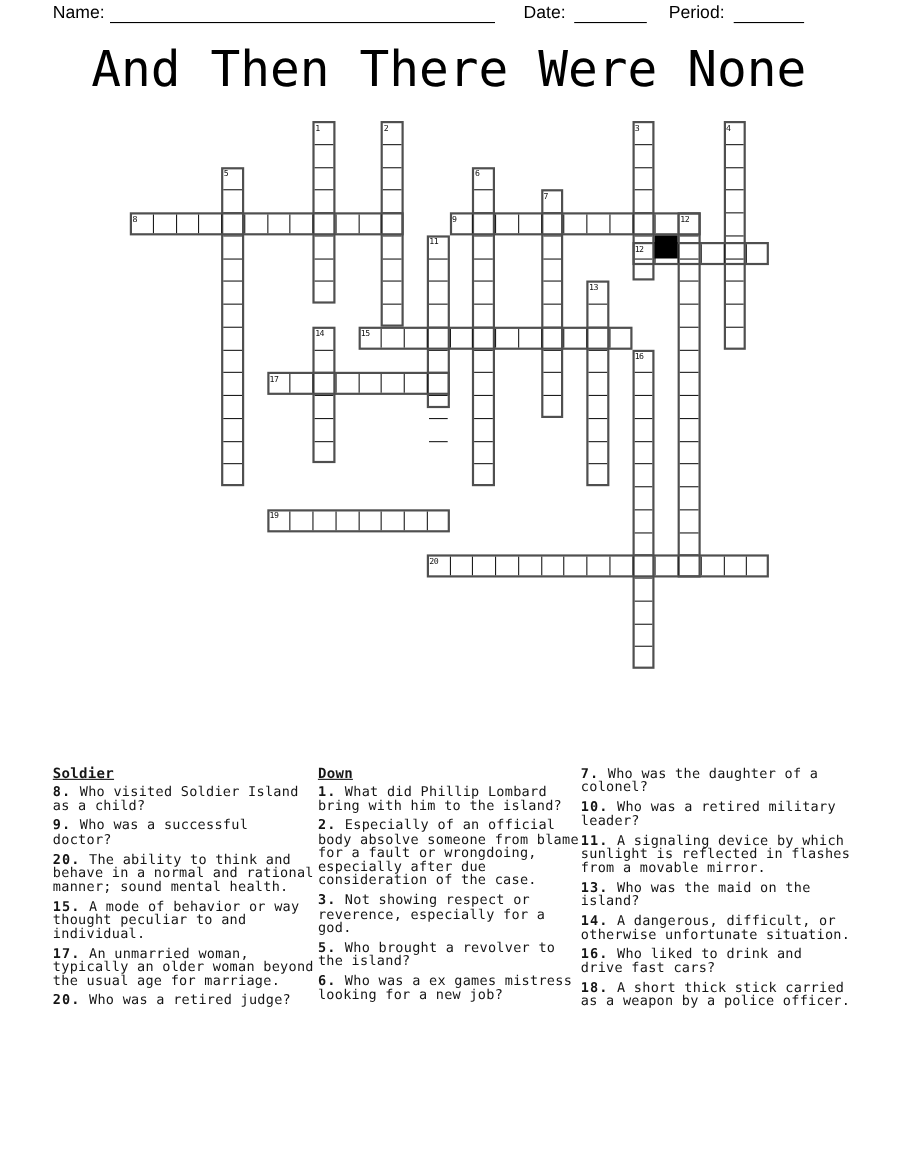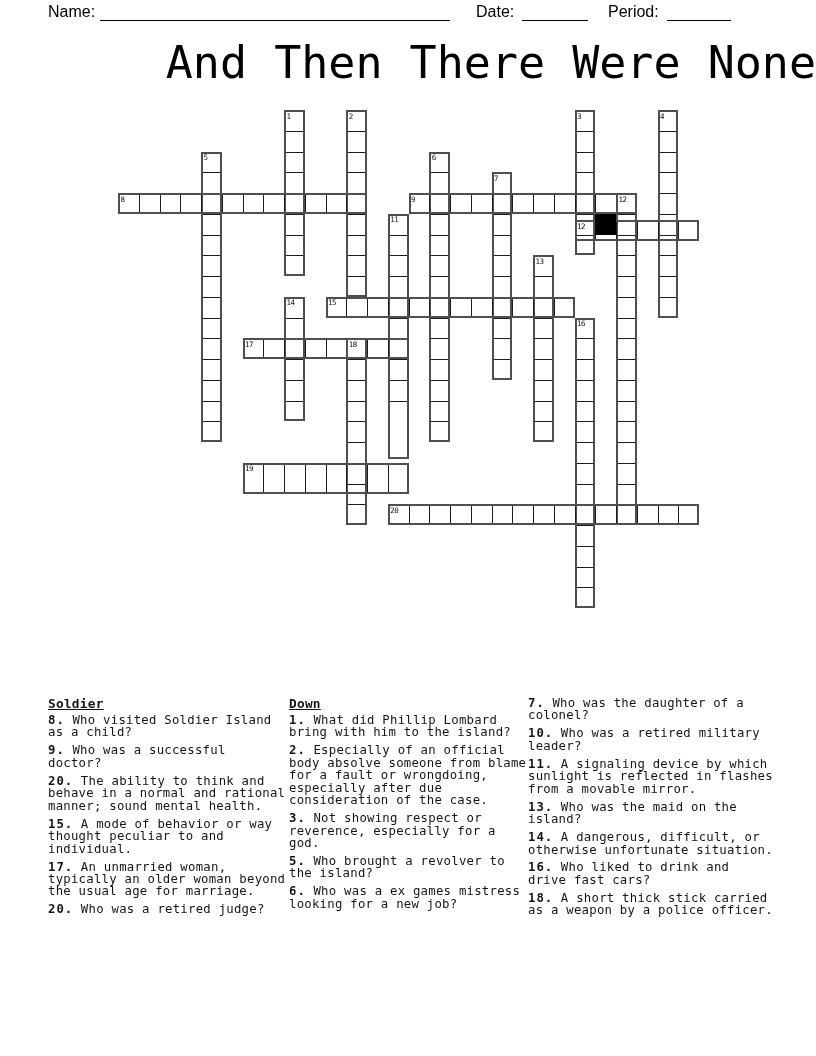--- a/index.html
+++ b/index.html
@@ -6,21 +6,21 @@
   body{width:816px;height:1056px;position:relative;overflow:hidden;
        font-family:"DejaVu Sans Mono",monospace;color:#000;}
   .page{position:absolute;inset:0;background:#fff;}
 
   
   .hlabel{position:absolute;top:3px;font-family:"Liberation Sans",sans-serif;
           font-size:16px;line-height:18px;color:#000;white-space:nowrap;}
   .blank{position:absolute;top:5px;height:15px;border-bottom:1.6px solid #000;}
 
   
-  .title{position:absolute;top:38px;left:0;width:100%;margin:0;text-align:right;
+  .title{position:absolute;top:38px;left:0;width:100%;margin:0;text-align:center;
          font-family:"DejaVu Sans Mono",monospace;font-weight:400;
          font-size:45px;line-height:50px;letter-spacing:0px;}
 
   
   .grid{position:absolute;left:118px;top:110px;width:582px;height:499px;}
   .entry{position:absolute;box-sizing:border-box;border:2px solid #4f4f4f;background:transparent;}
   .divider{position:absolute;background:#1c1c1c;}
   .divider.v{top:0;bottom:0;width:1px;}
   .divider.h{left:0;right:0;height:1px;}
   .cellnum{position:absolute;top:-0.5px;left:0.5px;font-family:"DejaVu Sans Mono",monospace;
@@ -174,21 +174,21 @@
         <div class="divider h" style="background: rgb(28, 28, 28); top: 164px;"></div>
         <div class="divider h" style="background: rgb(28, 28, 28); top: 184.75px;"></div>
         <div class="divider h" style="background: rgb(28, 28, 28); top: 205.5px;"></div>
         <div class="divider h" style="background: rgb(28, 28, 28); top: 226.25px;"></div>
         <div class="divider h" style="background: rgb(28, 28, 28); top: 247px;"></div>
         <div class="divider h" style="background: rgb(28, 28, 28); top: 267.75px;"></div>
         <div class="divider h" style="background: rgb(28, 28, 28); top: 288.5px;"></div>
         <div class="divider h" style="background: rgb(28, 28, 28); top: 309.25px;"></div>
         <span class="cellnum">12</span>
       </div>
-      <div class="entry" style="border-color: rgb(79, 79, 79); left: 269.75px; top: 103.75px; width: 20.75px; height: 245px;">
+      <div class="entry" style="border-color: rgb(79, 79, 79); left: 269.75px; top: 103.75px; width: 20.75px; height: 157px;">
         <div class="divider h" style="background: rgb(28, 28, 28); top: 18.75px;"></div>
         <div class="divider h" style="background: rgb(28, 28, 28); top: 39.5px;"></div>
         <div class="divider h" style="background: rgb(28, 28, 28); top: 60.25px;"></div>
         <div class="divider h" style="background: rgb(28, 28, 28); top: 81px;"></div>
         <div class="divider h" style="background: rgb(28, 28, 28); top: 101.75px;"></div>
         <div class="divider h" style="background: rgb(28, 28, 28); top: 122.5px;"></div>
         <div class="divider h" style="background: rgb(28, 28, 28); top: 143.25px;"></div>
         <div class="divider h" style="background: rgb(28, 28, 28); top: 164px;"></div>
         <div class="divider h" style="background: rgb(28, 28, 28); top: 184.75px;"></div>
         <span class="cellnum">11</span>
@@ -253,32 +253,21 @@
       <div class="entry" style="border-color: rgb(79, 79, 79); left: 124.5px; top: 228.25px; width: 166px; height: 20.75px;">
         <div class="divider v" style="background: rgb(28, 28, 28); left: 18.75px;"></div>
         <div class="divider v" style="background: rgb(28, 28, 28); left: 39.5px;"></div>
         <div class="divider v" style="background: rgb(28, 28, 28); left: 60.25px;"></div>
         <div class="divider v" style="background: rgb(28, 28, 28); left: 81px;"></div>
         <div class="divider v" style="background: rgb(28, 28, 28); left: 101.75px;"></div>
         <div class="divider v" style="background: rgb(28, 28, 28); left: 122.5px;"></div>
         <div class="divider v" style="background: rgb(28, 28, 28); left: 143.25px;"></div>
         <span class="cellnum">17</span>
       </div>
-      <div class="entry" style="border-color: rgb(79, 79, 79); left: 228.25px; top: 228.25px; width: 20.75px; height: 186.75px;">
-        <div class="divider h" style="background: rgb(28, 28, 28); top: 18.75px;"></div>
-        <div class="divider h" style="background: rgb(28, 28, 28); top: 39.5px;"></div>
-        <div class="divider h" style="background: rgb(28, 28, 28); top: 60.25px;"></div>
-        <div class="divider h" style="background: rgb(28, 28, 28); top: 81px;"></div>
-        <div class="divider h" style="background: rgb(28, 28, 28); top: 101.75px;"></div>
-        <div class="divider h" style="background: rgb(28, 28, 28); top: 122.5px;"></div>
-        <div class="divider h" style="background: rgb(28, 28, 28); top: 143.25px;"></div>
-        <div class="divider h" style="background: rgb(28, 28, 28); top: 164px;"></div>
-        <span class="cellnum">18</span>
-      </div>
-      <div class="entry" style="border-color: rgb(79, 79, 79); left: 124.5px; top: 352.75px; width: 166px; height: 31px;">
+      <div class="entry" style="border-color: rgb(79, 79, 79); left: 124.5px; top: 352.75px; width: 166px; height: 21px;">
         <div class="divider v" style="background: rgb(28, 28, 28); left: 18.75px;"></div>
         <div class="divider v" style="background: rgb(28, 28, 28); left: 39.5px;"></div>
         <div class="divider v" style="background: rgb(28, 28, 28); left: 60.25px;"></div>
         <div class="divider v" style="background: rgb(28, 28, 28); left: 81px;"></div>
         <div class="divider v" style="background: rgb(28, 28, 28); left: 101.75px;"></div>
         <div class="divider v" style="background: rgb(28, 28, 28); left: 122.5px;"></div>
         <div class="divider v" style="background: rgb(28, 28, 28); left: 143.25px;"></div>
         <span class="cellnum">19</span>
       </div>
       <div class="entry" style="border-color: rgb(79, 79, 79); left: 269.75px; top: 394.25px; width: 311.25px; height: 20.75px;">

